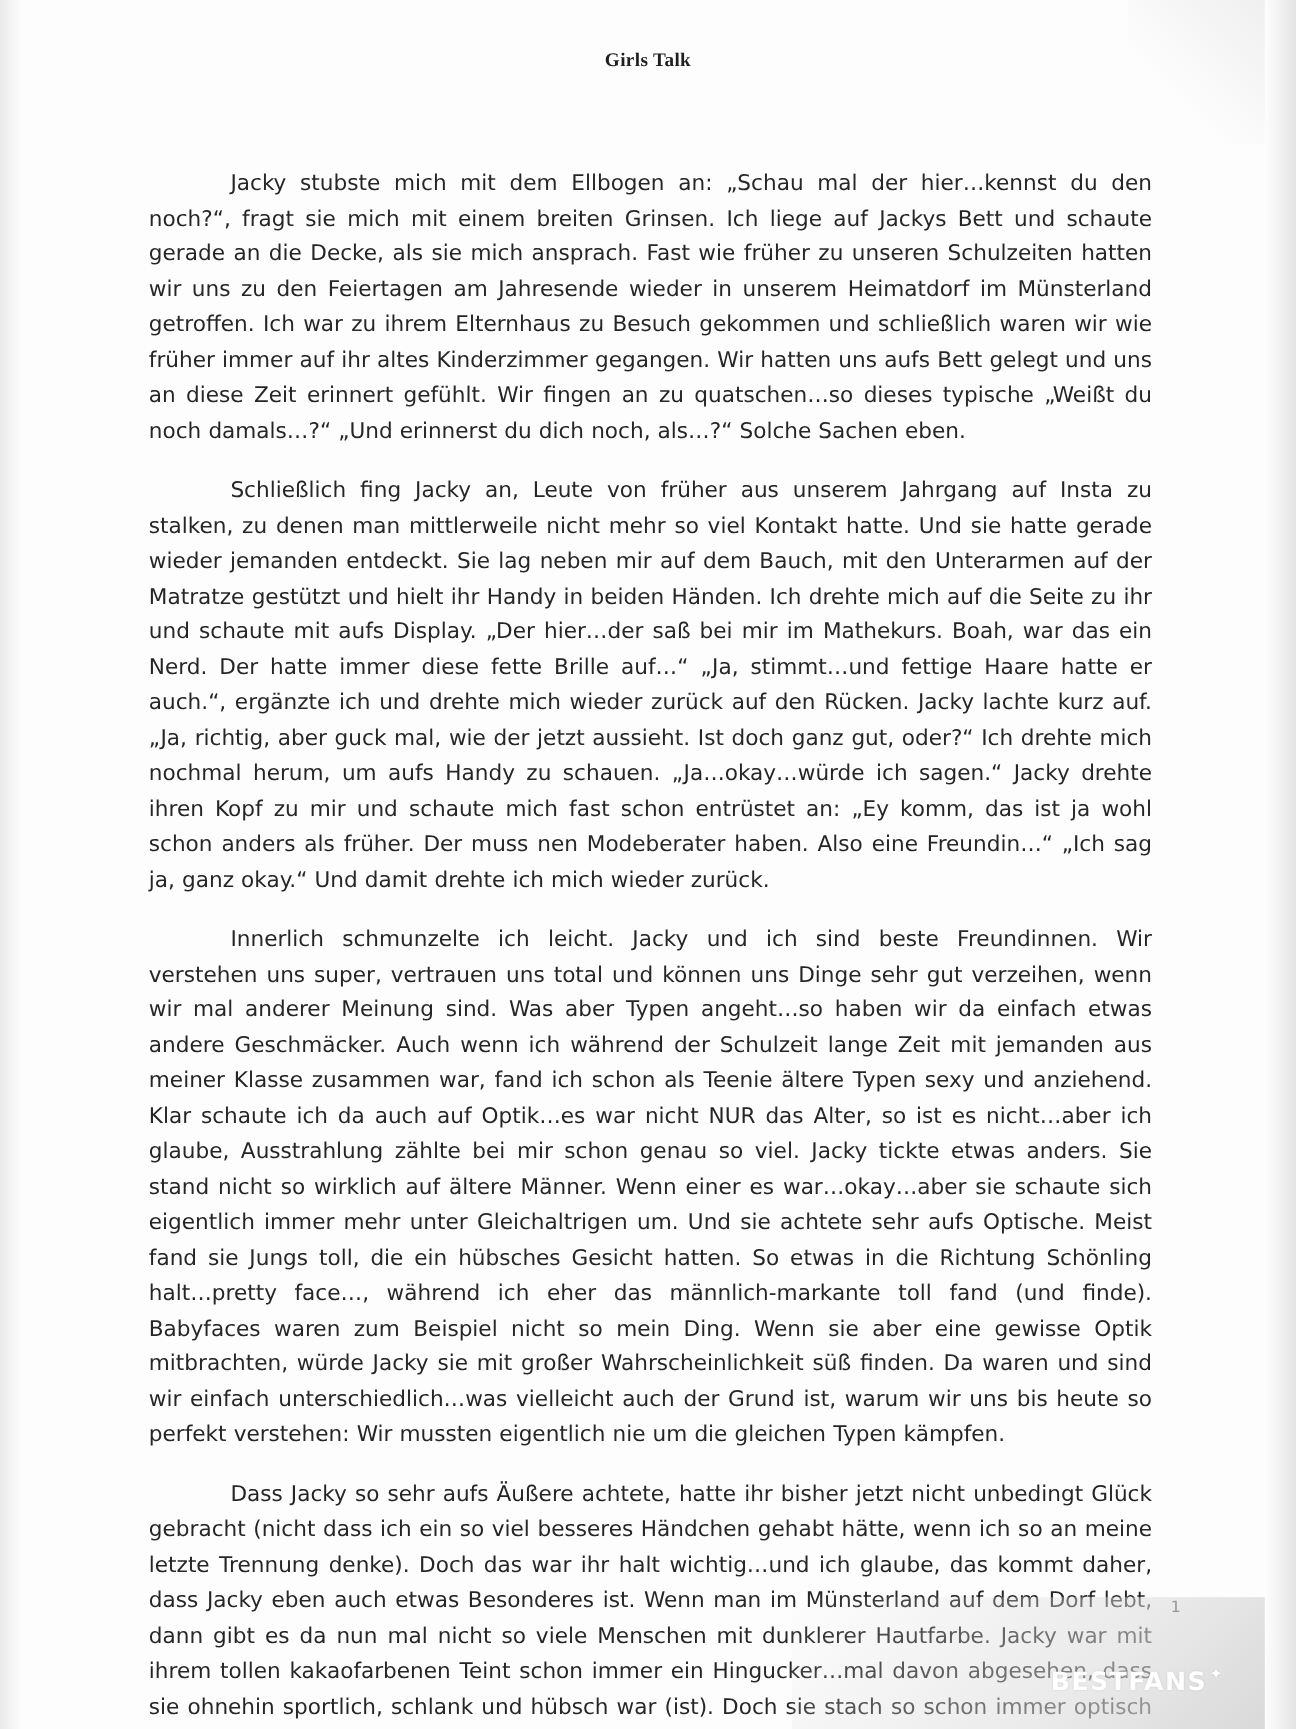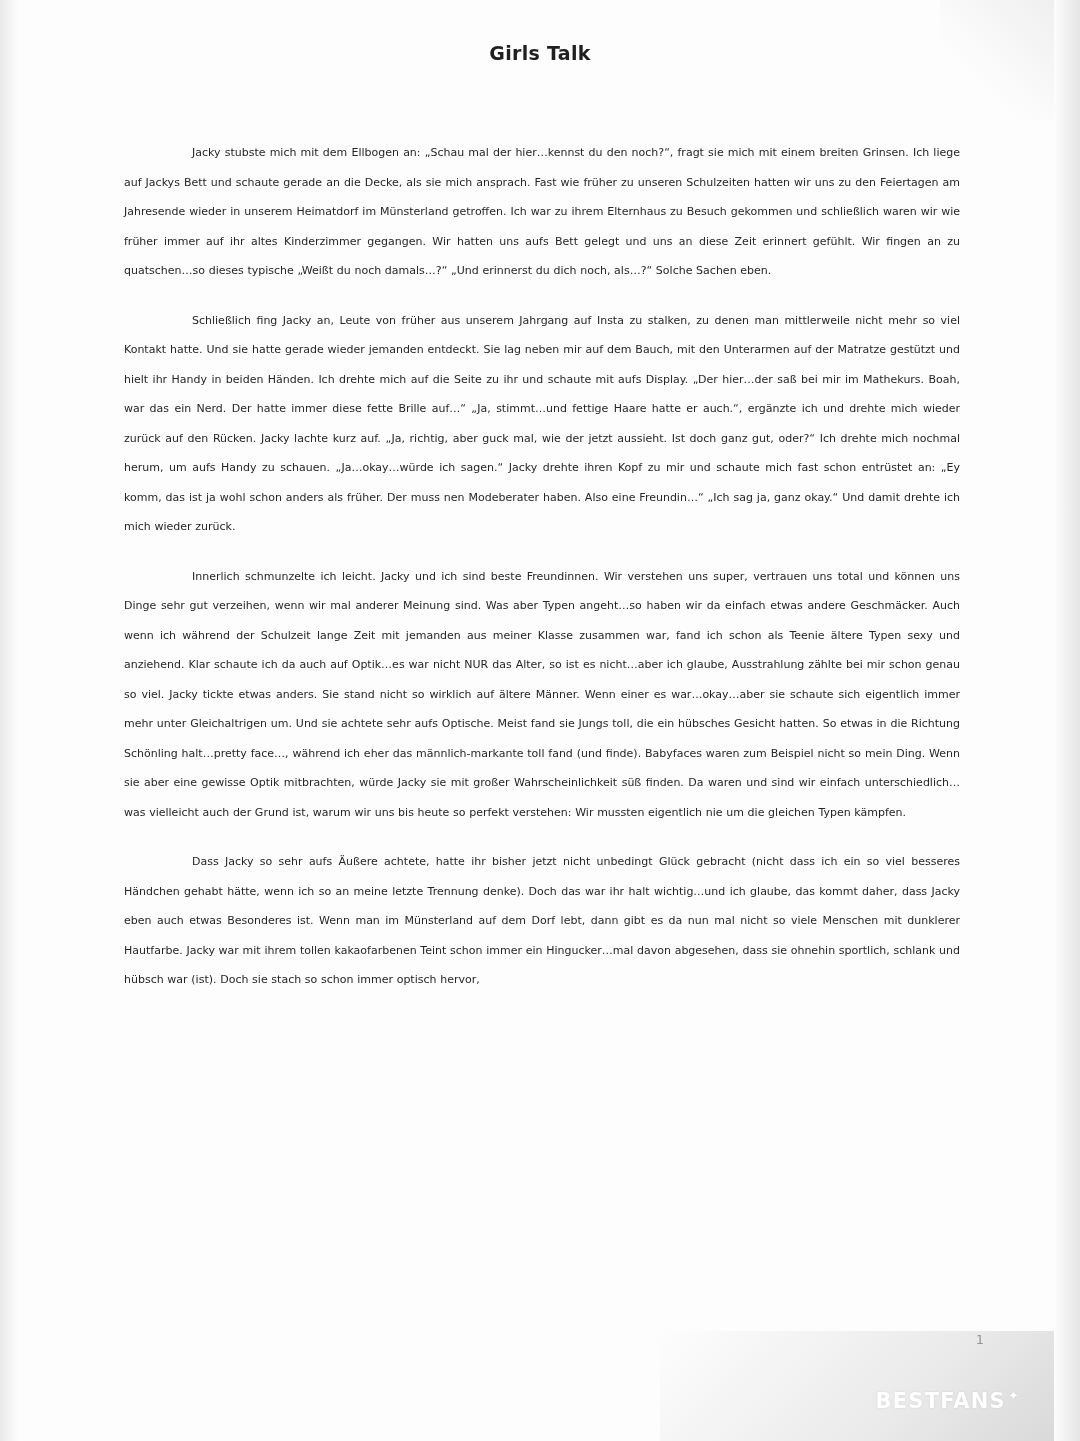--- a/index.html
+++ b/index.html
@@ -39,35 +39,36 @@
     width: 26px;
     background: linear-gradient(to left, #e4e4e4, #fdfdfd);
     pointer-events: none;
   }
   .doc-title {
     position: absolute;
     top: 42px;
     left: 0;
     width: 1080px;
     text-align: center;
-    font-size: 19px;
+    font-size: 16px;
     font-weight: bold;
     letter-spacing: 0.3px;
     color: #1f1f1f;
+    font-family: Liberation Serif, serif;
   }
   .body-text {
     position: absolute;
     left: 124px;
     top: 138px;
     width: 836px;
   }
   .para {
     text-align: justify;
     text-justify: inter-word;
-    font-size: 11px;
+    font-size: 18px;
     line-height: 29.5px;
     color: #262626;
     margin: 0 0 20px 0;
     text-indent: 68px;
     word-spacing: 0.2px;
   }
   .para:last-child {
     margin-bottom: 0;
   }
   .page-number {

